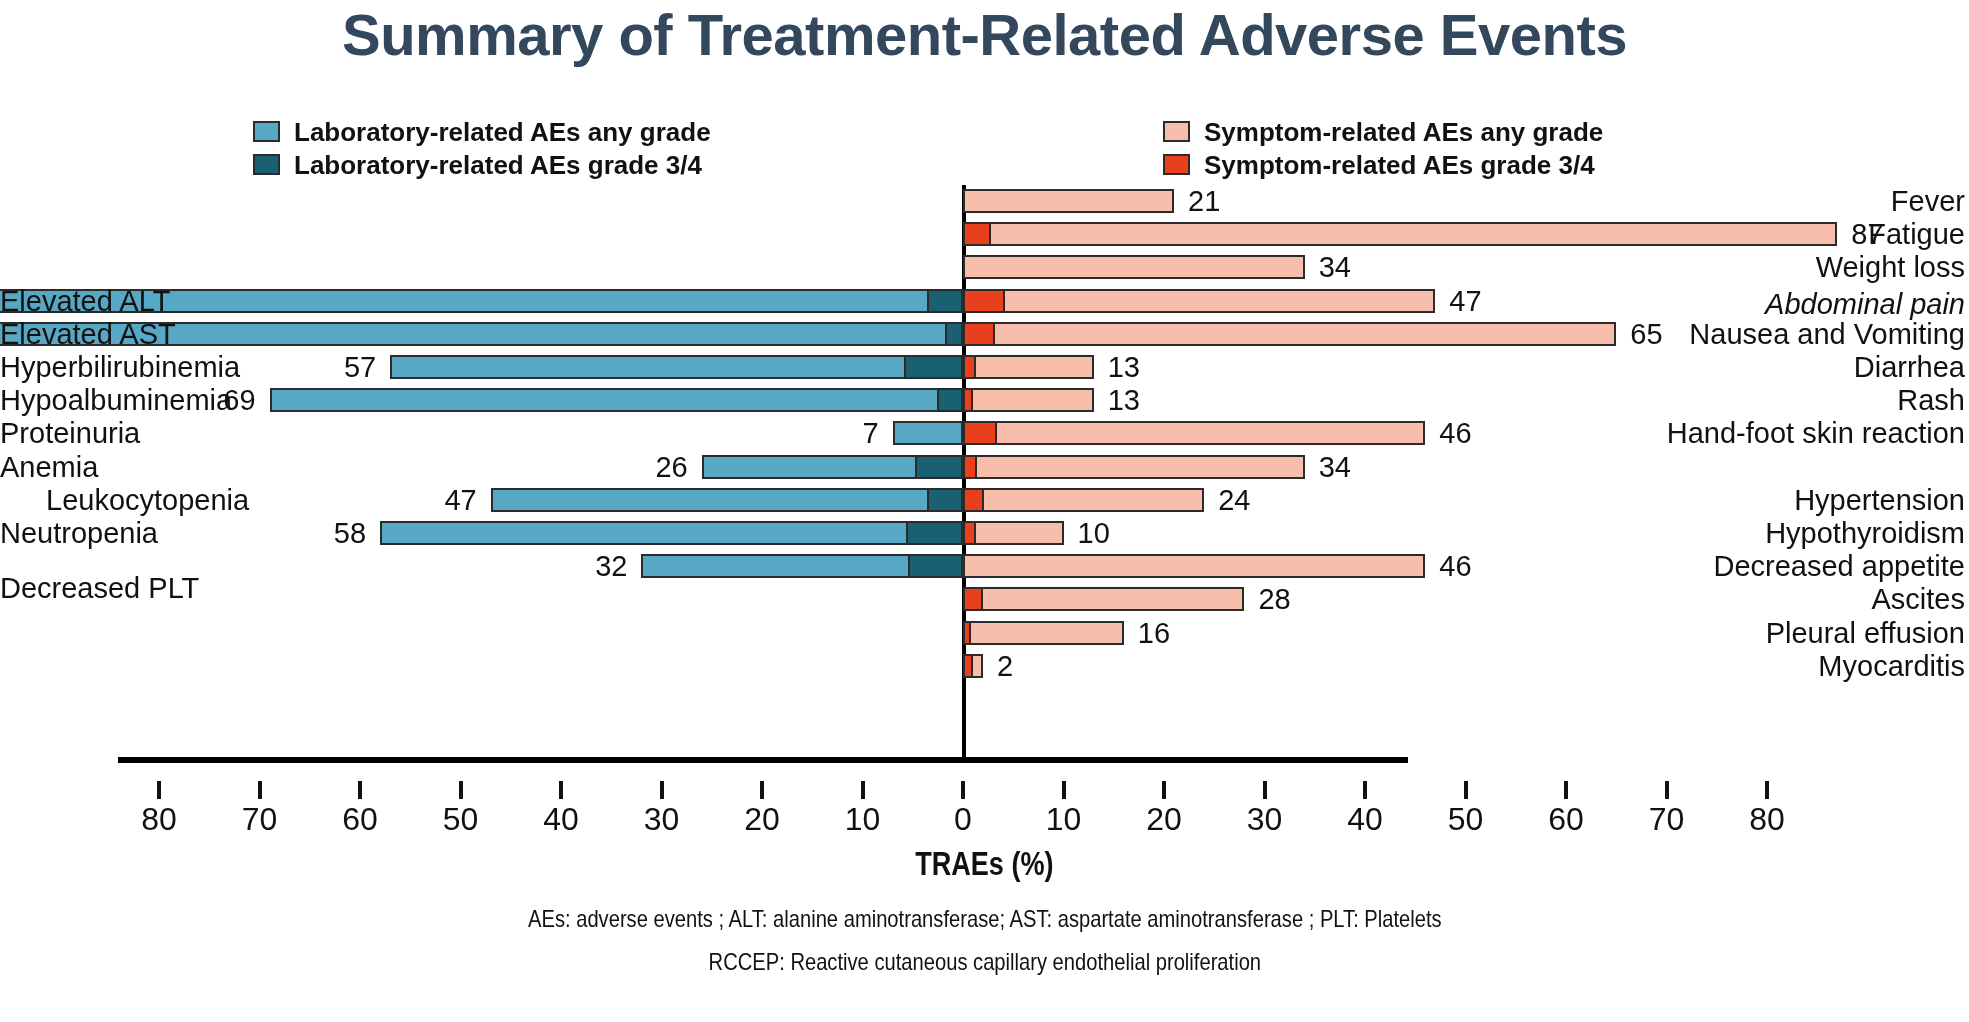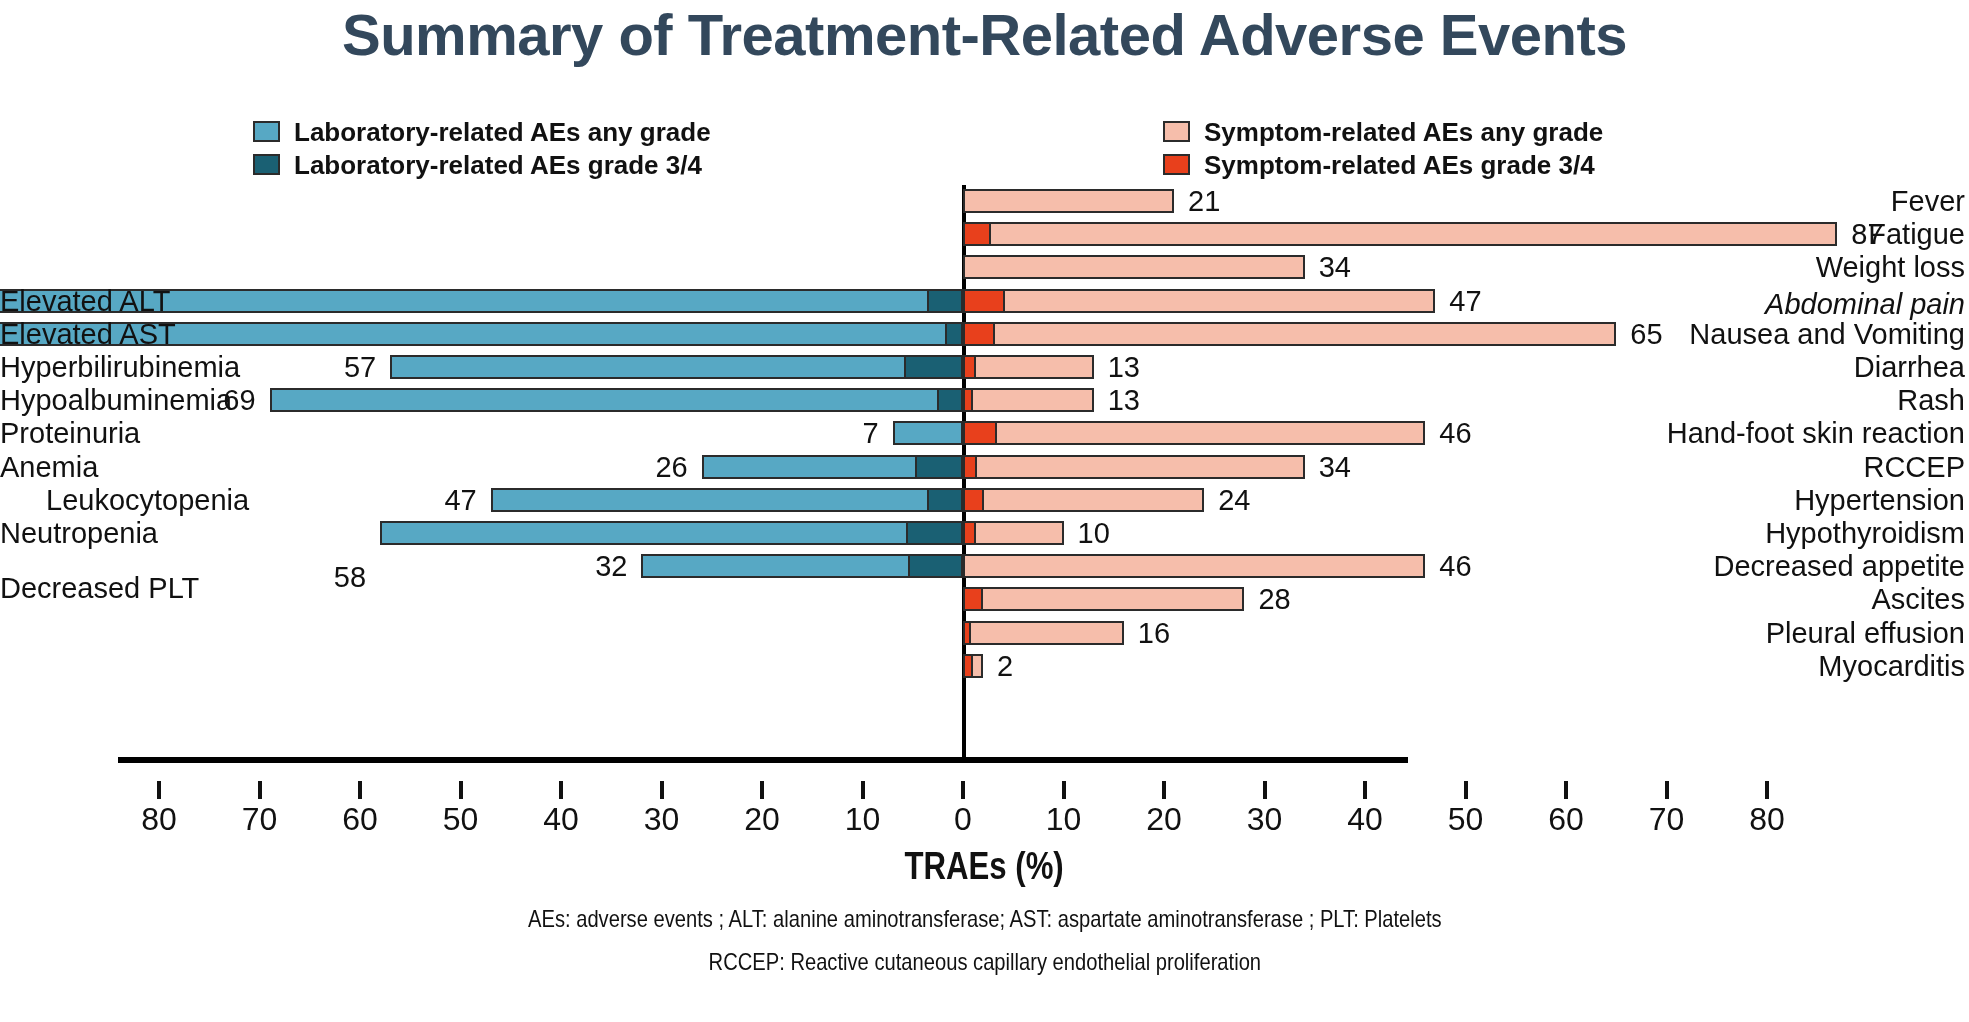--- a/index.html
+++ b/index.html
@@ -39,21 +39,21 @@
   .cat-left{position:absolute;left:0;width:225px;text-align:left;font-size:29px;color:#111;line-height:24px;white-space:nowrap;}
   .cat-right{position:absolute;right:0;width:460px;text-align:right;font-size:29px;color:#111;line-height:24px;white-space:nowrap;padding-right:4px;box-sizing:border-box;}
 
   
   #xaxis{position:absolute;left:0;top:763px;width:1969px;height:70px;}
   .tick{position:absolute;top:18px;width:4px;height:18px;background:#111;}
   .ticklabel{position:absolute;top:38px;width:60px;margin-left:-30px;text-align:center;font-size:32px;color:#111;
     font-family:"Liberation Sans", sans-serif;font-stretch:condensed;}
 
   #xtitle{position:absolute;left:0;top:845px;width:1969px;text-align:center;
-    font-size:38px;font-weight:bold;color:#111;white-space:nowrap;}
+    font-size:33px;font-weight:bold;color:#111;white-space:nowrap;}
   #xtitle span{display:inline-block;transform:scaleX(0.82);transform-origin:center;}
 
   .footnote{position:absolute;left:0;width:1969px;text-align:center;font-size:24px;color:#111;white-space:nowrap;}
   #foot1{top:905px;}
   #foot2{top:948px;}
   .footnote span{display:inline-block;transform:scaleX(0.84);transform-origin:center;}
 </style>
 </head>
 <body>
 
@@ -111,21 +111,20 @@
     <div class="bar g34-right" style="left: 963px; top: 203.2px; width: 10.05px; z-index: 3;"></div>
     <div class="val right" style="left: 1107.65px; top: 203.2px;">13</div>
     <div class="cat-right" style="top: 203.2px;">Rash</div>
     <div class="bar any-right" style="left: 963px; top: 236.4px; width: 462.3px;"></div>
     <div class="bar g34-right" style="left: 963px; top: 236.4px; width: 34.17px; z-index: 3;"></div>
     <div class="val right" style="left: 1439.3px; top: 236.4px;">46</div>
     <div class="cat-right" style="top: 236.4px;">Hand-foot skin reaction</div>
     <div class="bar any-right" style="left: 963px; top: 269.6px; width: 341.7px;"></div>
     <div class="bar g34-right" style="left: 963px; top: 269.6px; width: 14.07px; z-index: 3;"></div>
     <div class="val right" style="left: 1318.7px; top: 269.6px;">34</div>
-    <div class="cat-right" style="top: 269.6px;">RCCEP</div>
     <div class="bar any-right" style="left: 963px; top: 302.8px; width: 241.2px;"></div>
     <div class="bar g34-right" style="left: 963px; top: 302.8px; width: 21.105px; z-index: 3;"></div>
     <div class="val right" style="left: 1218.2px; top: 302.8px;">24</div>
     <div class="cat-right" style="top: 302.8px;">Hypertension</div>
     <div class="bar any-right" style="left: 963px; top: 336px; width: 100.5px;"></div>
     <div class="bar g34-right" style="left: 963px; top: 336px; width: 13.065px; z-index: 3;"></div>
     <div class="val right" style="left: 1077.5px; top: 336px;">10</div>
     <div class="cat-right" style="top: 336px;">Hypothyroidism</div>
     <div class="bar any-right" style="left: 963px; top: 369.2px; width: 462.3px;"></div>
     <div class="val right" style="left: 1439.3px; top: 369.2px;">46</div>
@@ -162,21 +161,21 @@
     <div class="bar any-left" style="left: 701.7px; top: 269.6px; width: 261.3px;"></div>
     <div class="bar g34-left" style="left: 914.76px; top: 269.6px; width: 48.24px; z-index: 3;"></div>
     <div class="val left" style="left: 567.7px; width: 120px; top: 269.6px;">26</div>
     <div class="cat-left" style="top: 269.6px;">Anemia</div>
     <div class="bar any-left" style="left: 490.65px; top: 302.8px; width: 472.35px;"></div>
     <div class="bar g34-left" style="left: 926.82px; top: 302.8px; width: 36.18px; z-index: 3;"></div>
     <div class="val left" style="left: 356.65px; width: 120px; top: 302.8px;">47</div>
     <div class="cat-left" style="top: 302.8px; margin-left: 46px;">Leukocytopenia</div>
     <div class="bar any-left" style="left: 380.1px; top: 336px; width: 582.9px;"></div>
     <div class="bar g34-left" style="left: 905.715px; top: 336px; width: 57.285px; z-index: 3;"></div>
-    <div class="val left" style="left: 246.1px; width: 120px; top: 336px; margin-top: 44px;">58</div>
+    <div class="val left" style="left: 246.1px; width: 120px; top: 336px;">58</div>
     <div class="cat-left" style="top: 336px;">Neutropenia</div>
     <div class="bar any-left" style="left: 641.4px; top: 369.2px; width: 321.6px;"></div>
     <div class="bar g34-left" style="left: 907.725px; top: 369.2px; width: 55.275px; z-index: 3;"></div>
     <div class="val left" style="left: 507.4px; width: 120px; top: 369.2px;">32</div>
     <div class="cat-left" style="top: 391px;">Decreased  PLT</div>
   </div>
 
 <div id="xaxis">
     <div class="tick" style="left: 157px;"></div>
     <div class="ticklabel" style="left: 159px;">80</div>

